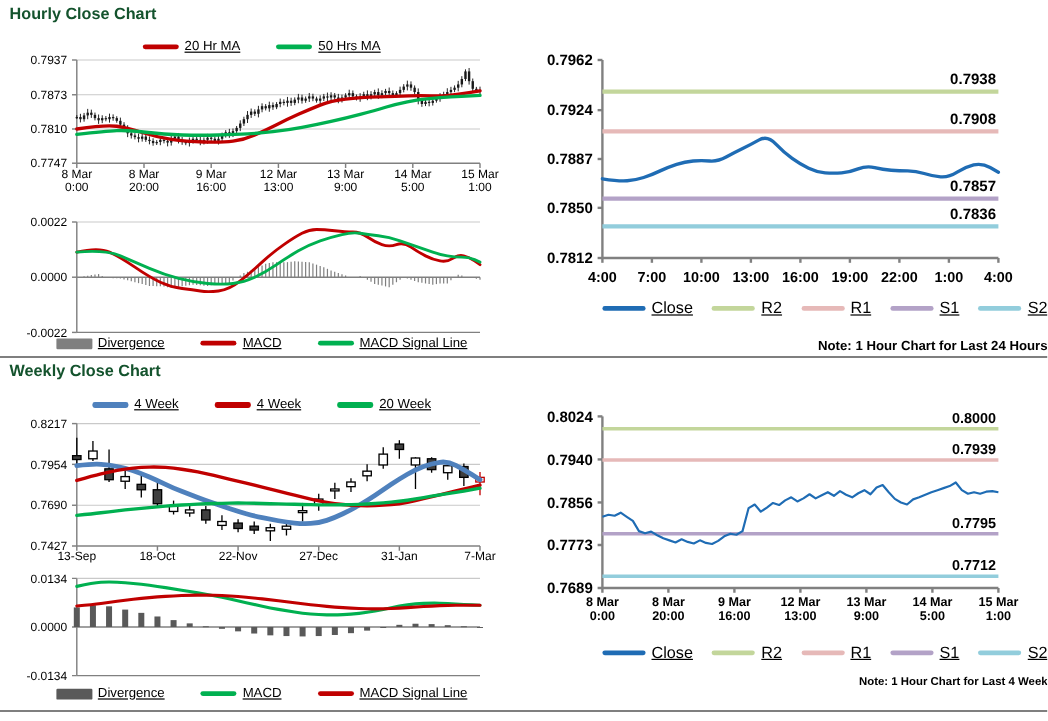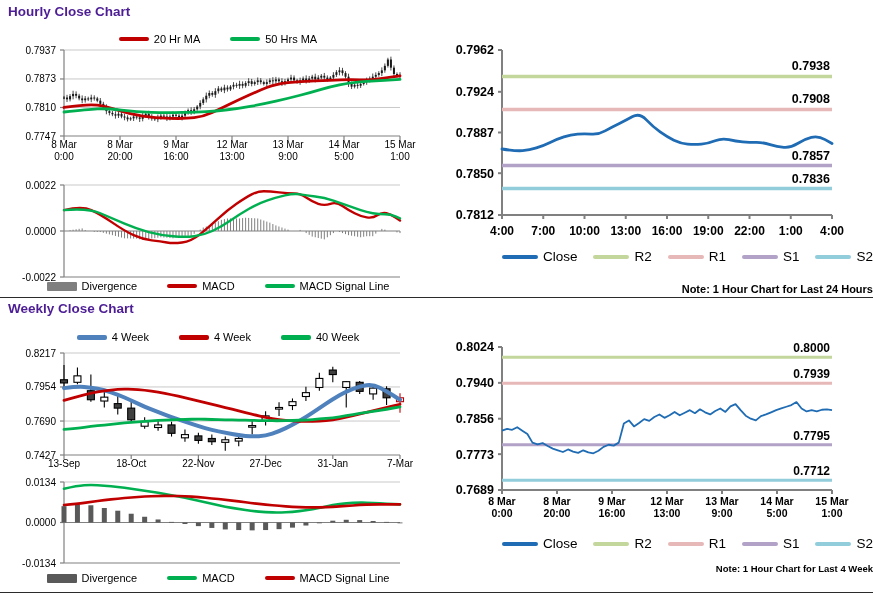--- a/index.html
+++ b/index.html
@@ -1,20 +1,20 @@
 <!DOCTYPE html>
 <html><head>
 <meta charset="utf-8">
 <style>
   html,body{margin:0;padding:0;background:#fff;}
   .page{position:relative;width:873px;height:601px;background:#ffffff;
         font-family:"Liberation Sans",sans-serif;color:#000;overflow:hidden;}
-  .ttl{position:absolute;font-size:13.5px;font-weight:700;color:#4c1d95;}
+  .ttl{position:absolute;font-size:13.5px;font-weight:700;color:#14532d;}
   .sep{position:absolute;left:0;width:873px;height:1px;background:#2b2b2b;}
-  .legend{position:absolute;display:flex;justify-content:center;align-items:center;}
+  .legend{position:absolute;display:flex;justify-content:center;align-items:center;text-decoration:underline;}
   .legend .li{display:flex;align-items:center;gap:5px;}
   .sw{display:inline-block;width:30px;height:4px;border-radius:2px;}
   .sw.bar{height:9px;border-radius:1px;}
   .leg-sm{font-size:11px;gap:30px;}
   .leg-lg{font-size:13.5px;gap:16px;justify-content:flex-end;}
   .leg-lg .sw{width:36px;}
   .leg-w .sw{height:5px;}
   .note{position:absolute;text-align:right;}
   .note-h{font-size:11px;font-weight:600;}
   .note-w{font-size:9.5px;font-weight:700;}
@@ -501,21 +501,21 @@
       <span class="li">
         <span class="sw" style="background: rgb(79, 129, 189);"></span>
         <span>4 Week</span>
       </span>
       <span class="li">
         <span class="sw" style="background: rgb(192, 0, 0);"></span>
         <span>4 Week</span>
       </span>
       <span class="li">
         <span class="sw" style="background: rgb(0, 176, 80);"></span>
-        <span>40 Week</span>
+        <span>20 Week</span>
       </span>
     </div>
   <svg id="svgD" width="436" height="132" style="top:343px;left:0;">
       <line x1="64" y1="10" x2="400" y2="10" stroke="#C9C9C9" stroke-width="1"></line>
       <line x1="60" y1="10" x2="64" y2="10" stroke="#808080" stroke-width="1.2"></line>
       <text x="56" y="13.5" text-anchor="end" font-size="10" font-weight="400">0.8217</text>
       <line x1="64" y1="43.95696202531646" x2="400" y2="43.95696202531646" stroke="#C9C9C9" stroke-width="1"></line>
       <line x1="60" y1="43.95696202531646" x2="64" y2="43.95696202531646" stroke="#808080" stroke-width="1.2"></line>
       <text x="56" y="47.45696202531646" text-anchor="end" font-size="10" font-weight="400">0.7954</text>
       <line x1="64" y1="78.04303797468354" x2="400" y2="78.04303797468354" stroke="#C9C9C9" stroke-width="1"></line>

